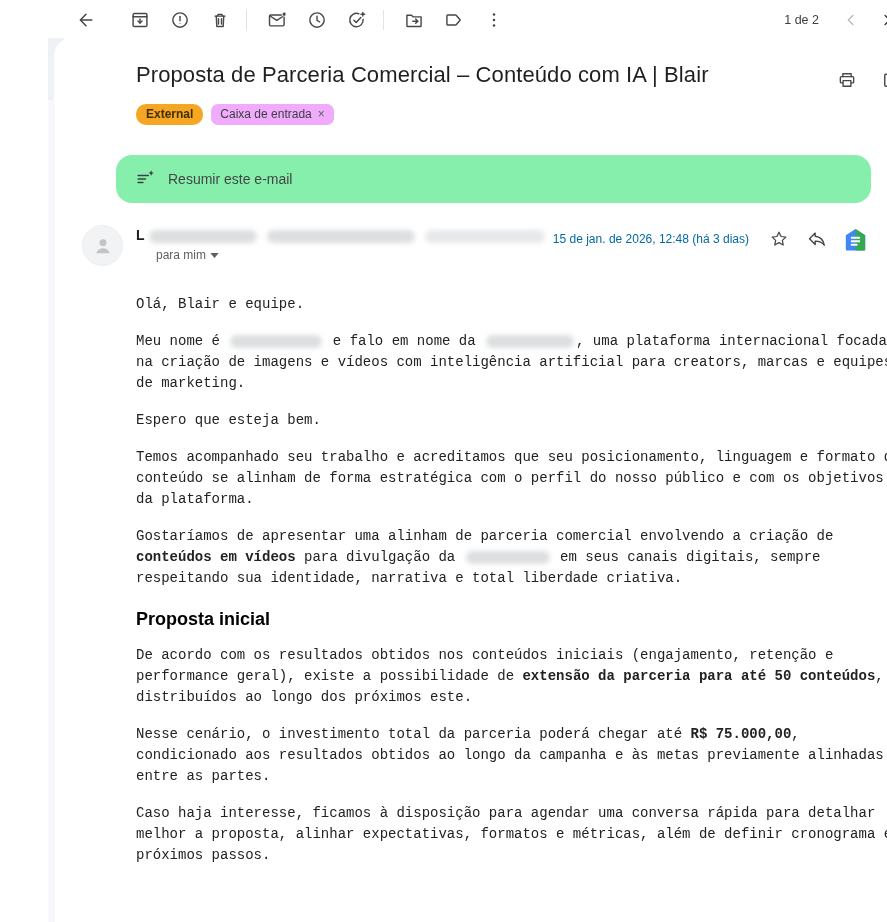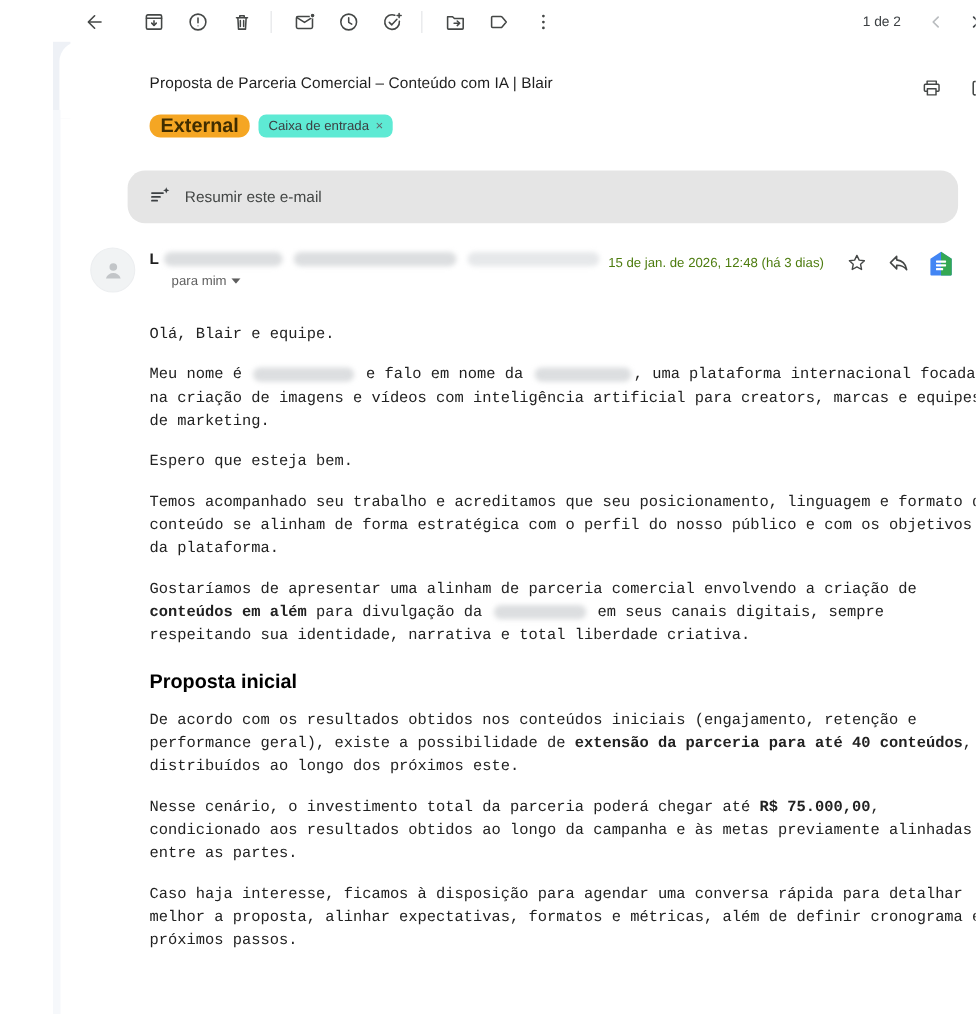--- a/index.html
+++ b/index.html
@@ -21,42 +21,42 @@
   .tb-btn { width:40px; height:40px; border:none; background:none; display:flex; align-items:center; justify-content:center; cursor:pointer; border-radius:50%; flex:0 0 auto; }
   .tb-group { display:flex; align-items:center; margin-left:14px; }
   .tb-sep { width:1px; height:20px; background:#e1e3e6; margin:0 6px; }
   .pager { margin-left:auto; display:flex; align-items:center; }
   .pager-count { font-size:12.5px; color:#3c4043; margin-right:14px; white-space:nowrap; }
   .chev-btn { width:36px; height:36px; border:none; background:none; display:flex; align-items:center; justify-content:center; cursor:pointer; }
   svg { display:block; }
 
   
   .header-row { display:flex; align-items:flex-start; padding:20px 26px 0 88px; }
-  .subject { font-size:14px; font-weight:400; color:#1f1f1f; line-height:30px; letter-spacing:.1px; flex:1 1 auto; }
+  .subject { font-size:22px; font-weight:400; color:#1f1f1f; line-height:30px; letter-spacing:.1px; flex:1 1 auto; }
   .header-icons { display:flex; align-items:center; gap:8px; margin-top:2px; }
   .hd-btn { width:36px; height:36px; border:none; background:none; display:flex; align-items:center; justify-content:center; cursor:pointer; border-radius:50%; }
 
   .badge-row { display:flex; align-items:center; gap:8px; padding:6px 0 0 88px; }
-  .badge-ext { background:#f5a623; color:#402d00; font-size:18px; font-weight:700; padding:3px 10px 4px; border-radius:10px; line-height:14px; }
-  .badge-label { background:#5eead4; color:#3c4043; font-size:12px; padding:3px 9px 4px; border-radius:7px; line-height:14px; display:flex; align-items:center; gap:6px; }
+  .badge-ext { background:#f5a623; color:#402d00; font-size:12px; font-weight:700; padding:3px 10px 4px; border-radius:10px; line-height:14px; }
+  .badge-label { background:#f0abfc; color:#3c4043; font-size:12px; padding:3px 9px 4px; border-radius:7px; line-height:14px; display:flex; align-items:center; gap:6px; }
   .badge-x { color:#5f6368; font-size:12px; cursor:pointer; }
 
   
-  .summarize { margin:30px 64px 0 68px; height:48px; background:#e5e5e5; border-radius:16px; display:flex; align-items:center; padding:0 18px; gap:12px; cursor:pointer; }
+  .summarize { margin:30px 64px 0 68px; height:48px; background:#86efac; border-radius:16px; display:flex; align-items:center; padding:0 18px; gap:12px; cursor:pointer; }
   .summarize-label { font-size:14px; font-weight:500; color:#444746; }
 
   
   .sender-row { display:flex; align-items:flex-start; padding:22px 24px 0 34px; }
   .avatar { width:41px; height:41px; border-radius:50%; background:#f1f3f4; border:1px solid #eceef0; display:flex; align-items:center; justify-content:center; cursor:pointer; flex:0 0 auto; }
   .sender-main { margin-left:13px; flex:1 1 auto; min-width:0; }
   .sender-name-line { display:flex; align-items:center; height:20px; }
   .sender-initial { font-size:14px; font-weight:700; color:#1f1f1f; }
   .to-line { display:flex; align-items:center; gap:4px; margin-top:3px; color:#5e5e5e; font-size:12px; cursor:pointer; width:fit-content;padding-left:20px; }
   .sender-right { display:flex; align-items:center; gap:2px; margin-top:-4px; }
-  .date-text { font-size:12px; color:#4d7c0f; white-space:nowrap; margin-right:10px; }
+  .date-text { font-size:12px; color:#0369a1; white-space:nowrap; margin-right:10px; }
   .icon-btn { width:36px; height:36px; border:none; background:none; display:flex; align-items:center; justify-content:center; cursor:pointer; border-radius:50%; }
 
   
   .redact { display:inline-block; height:13px; border-radius:7px; background:#dcdee0; filter:blur(2.5px); vertical-align:middle; margin:0 2px -1px 2px; }
   .redact.lite { background:#e6e8ea; }
 
   
   .email-body { padding:28px 34px 0 88px; font-size:14px; color:#222; line-height:21px; }
   .email-body p { margin:0 0 16px;font-family:Liberation Mono, monospace; }
   .email-body h3 { font-size:18px; font-weight:700; color:#000000; margin:20px 0 15px; }
@@ -295,23 +295,23 @@
         </span>
       </button>
     </div>
   </div>
 
   <div class="email-body">
       <p><span>Olá, Blair e equipe.</span></p>
       <p><span>Meu nome é </span><span class="redact" style="width: 92px;"></span><span> e falo em nome da </span><span class="redact" style="width: 88px;"></span><span>, uma plataforma internacional focada na criação de imagens e vídeos com inteligência artificial para creators, marcas e equipes de marketing.</span></p>
       <p><span>Espero que esteja bem.</span></p>
       <p><span>Temos acompanhado seu trabalho e acreditamos que seu posicionamento, linguagem e formato de conteúdo se alinham de forma estratégica com o perfil do nosso público e com os objetivos da plataforma.</span></p>
-      <p><span>Gostaríamos de apresentar uma alinham de parceria comercial envolvendo a criação de </span><span class="b">conteúdos em além</span><span> para divulgação da </span><span class="redact" style="width: 84px;"></span><span> em seus canais digitais, sempre respeitando sua identidade, narrativa e total liberdade criativa.</span></p>
+      <p><span>Gostaríamos de apresentar uma alinham de parceria comercial envolvendo a criação de </span><span class="b">conteúdos em vídeos</span><span> para divulgação da </span><span class="redact" style="width: 84px;"></span><span> em seus canais digitais, sempre respeitando sua identidade, narrativa e total liberdade criativa.</span></p>
       <h3><span>Proposta inicial</span></h3>
-      <p><span>De acordo com os resultados obtidos nos conteúdos iniciais (engajamento, retenção e performance geral), existe a possibilidade de </span><span class="b">extensão da parceria para até 40 conteúdos</span><span>, distribuídos ao longo dos próximos este.</span></p>
+      <p><span>De acordo com os resultados obtidos nos conteúdos iniciais (engajamento, retenção e performance geral), existe a possibilidade de </span><span class="b">extensão da parceria para até 50 conteúdos</span><span>, distribuídos ao longo dos próximos este.</span></p>
       <p><span>Nesse cenário, o investimento total da parceria poderá chegar até </span><span class="b">R$ 75.000,00</span><span>, condicionado aos resultados obtidos ao longo da campanha e às metas previamente alinhadas entre as partes.</span></p>
       <p><span>Caso haja interesse, ficamos à disposição para agendar uma conversa rápida para detalhar melhor a proposta, alinhar expectativas, formatos e métricas, além de definir cronograma e próximos passos.</span></p>
     </div>
 
   <div class="scrollbar">
     <div class="scroll-thumb"></div>
   </div>
 
   <div class="gutter"></div>
   <div class="corner"></div>

